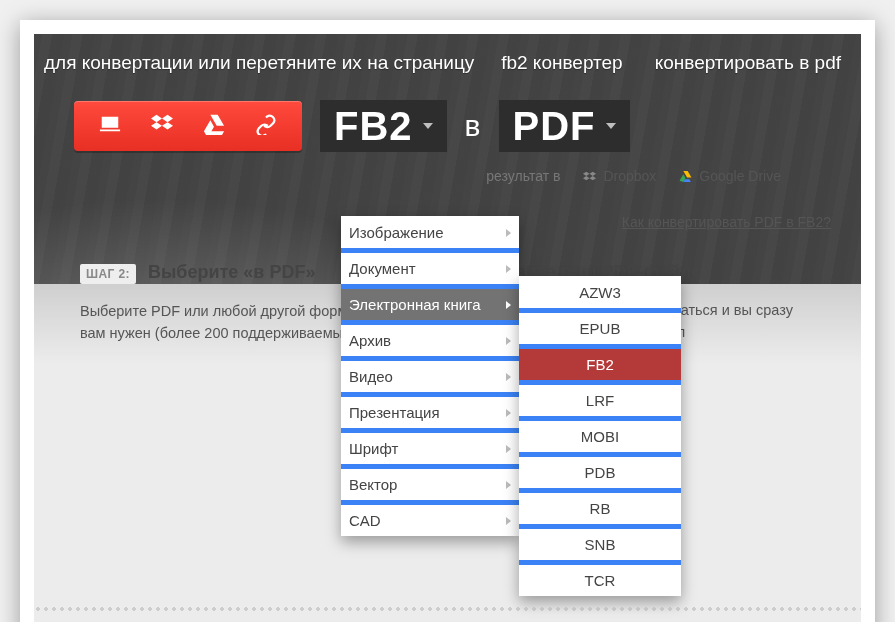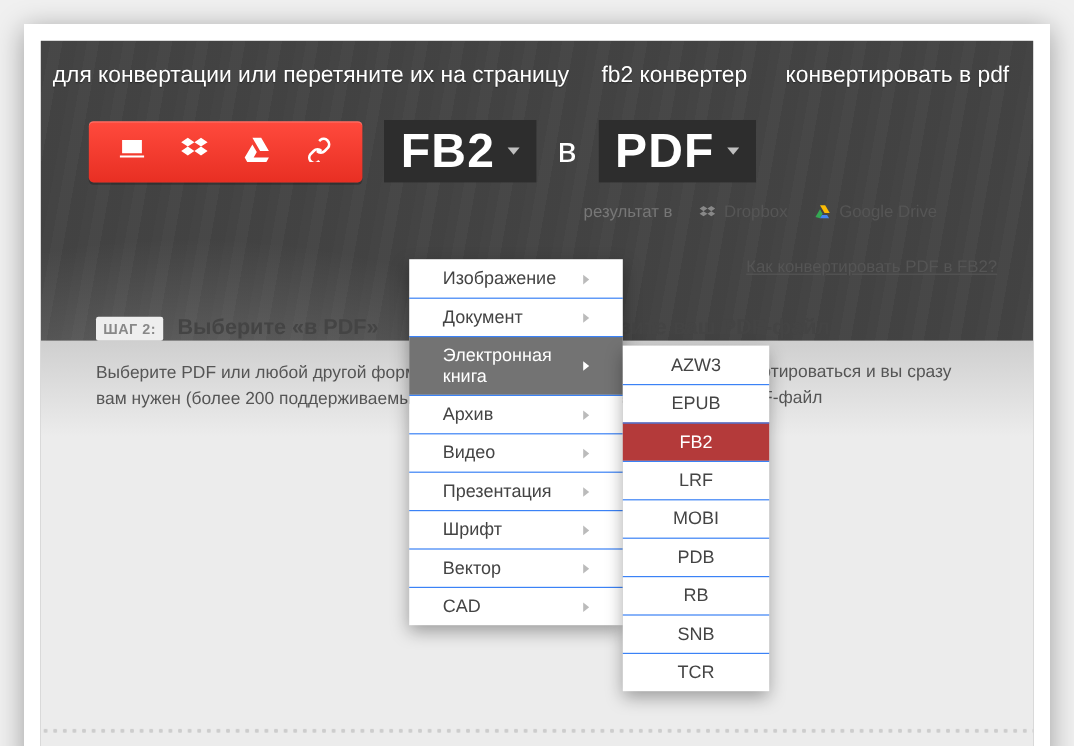--- a/index.html
+++ b/index.html
@@ -28,23 +28,23 @@
 .step-head{display:flex;align-items:baseline;gap:12px;margin-bottom:16px}
 .step-badge{background:#eee;color:#888;border-radius:2px;font-size:12px;padding:3px 6px;font-weight:600;letter-spacing:.4px}
 .step-title{font-size:18px;font-weight:700}
 .step-body{font-size:14.5px;line-height:1.55;color:#555}
 .wave{position:absolute;left:14px;right:14px;bottom:30px;height:7px;background-image:radial-gradient(circle at 4px 4px,#b8b8b8 1.6px,transparent 1.9px);background-size:8px 8px;opacity:.6}
 .lower-bg{position:absolute;left:0;right:0;bottom:0;top:250px;background:#ececec}
 .lower-fade{position:absolute;left:0;right:0;top:250px;height:80px;background:linear-gradient(#cfcfcf,#ececec)}
 
 .menu{position:absolute;background:#fff;box-shadow:0 6px 14px rgba(0,0,0,.35);font-size:15px;color:#444}
 .menu1{left:307px;top:182px;width:178px}
-.menu2{left:485px;top:254px;width:122px;text-align:left}
-.menu-item{display:flex;align-items:center;justify-content:space-between;padding:7px 28px;cursor:pointer;border-top:1px solid transparent}
-.menu-item + .menu-item{border-top:1px solid #3b82f6}
+.menu2{left:485px;top:242px;width:162px;text-align:left}
+.menu-item{display:flex;align-items:center;justify-content:space-between;padding:7px 8px;cursor:pointer;border-top:1px solid transparent}
+.menu-item + .menu-item{border-top:5px solid #3b82f6}
 .menu-item .arr{width:0;height:0;border-top:4px solid transparent;border-bottom:4px solid transparent;border-left:5px solid #bbb}
 .menu-item.active{background:#737373;color:#fff}
 .menu-item.active .arr{border-left-color:#fff}
 .menu2 .menu-item{justify-content:center}
 .menu2 .menu-item.sel{background:#b43a3a;color:#fff}
 .gdrive-ico{width:15px;height:13px}
 </style>
 </head>
 <body>
 

